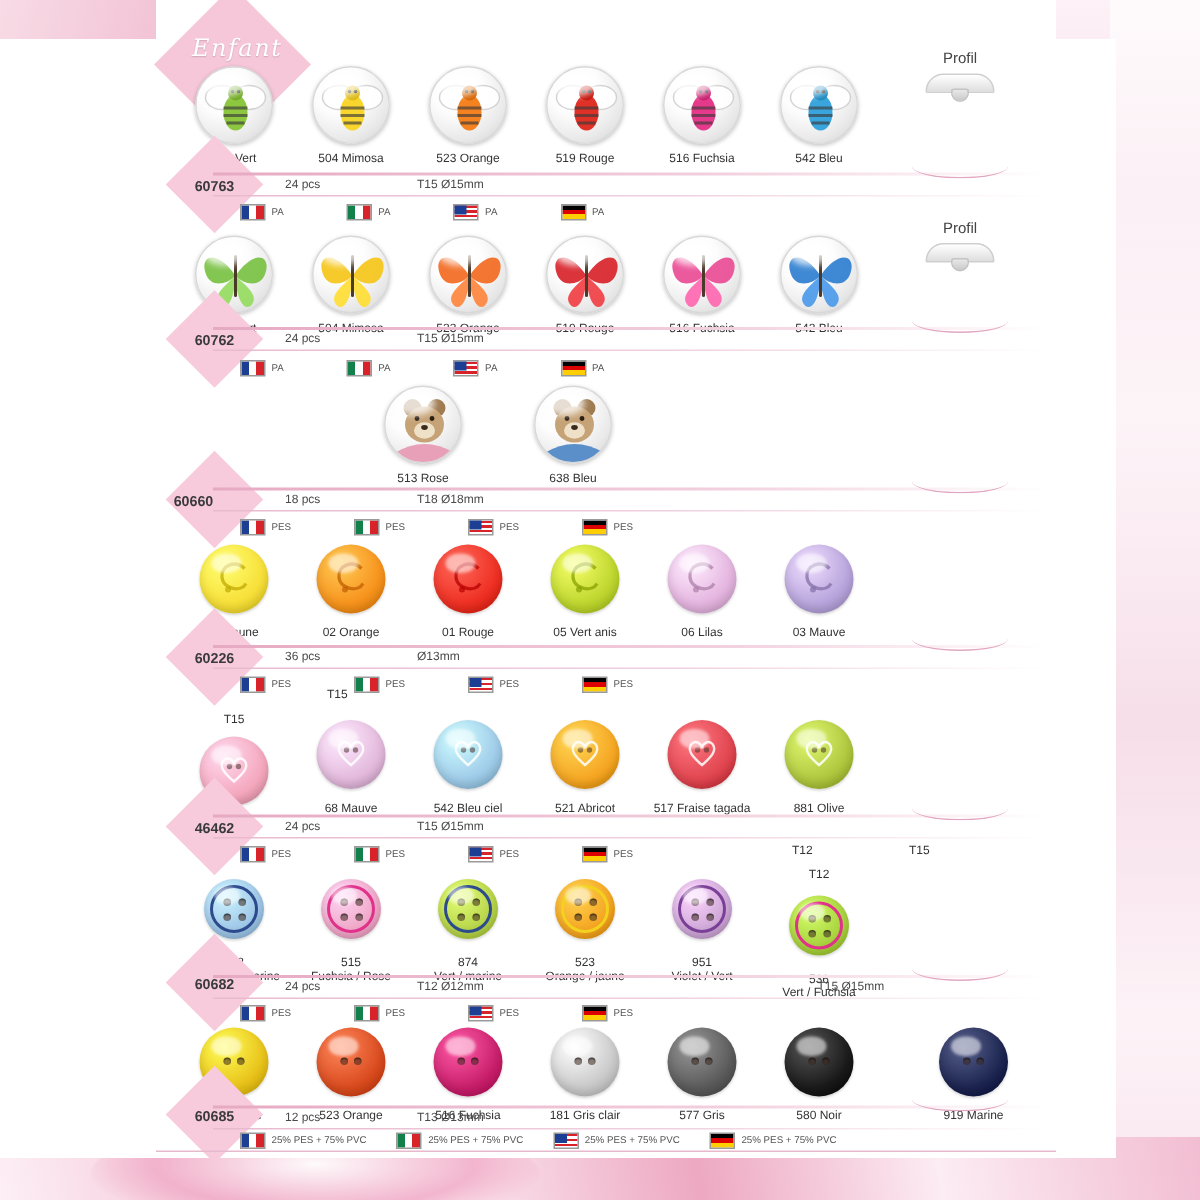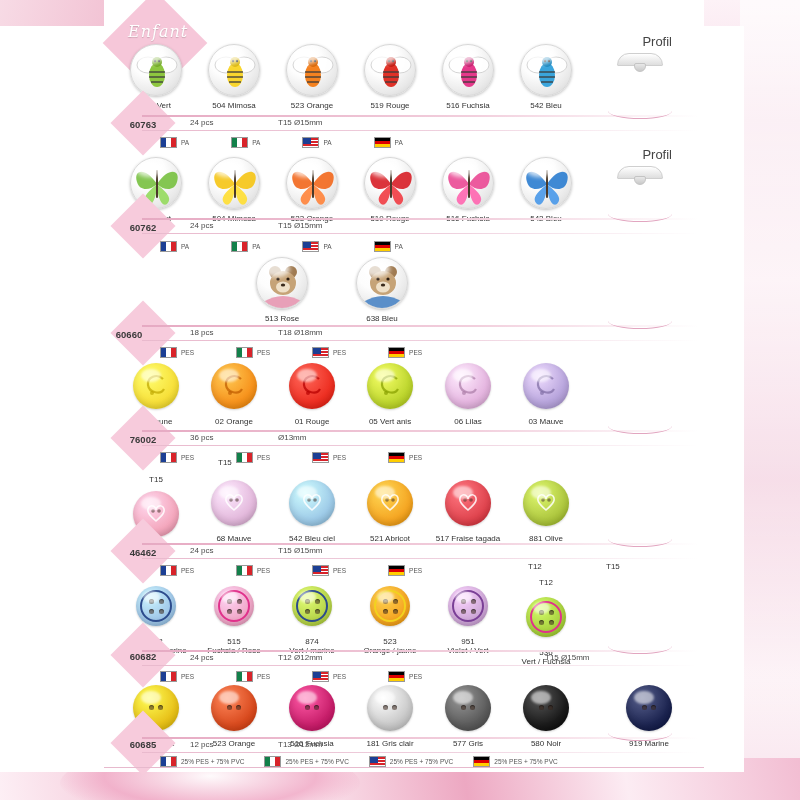--- a/index.html
+++ b/index.html
@@ -153,21 +153,21 @@
     position: absolute; left: 0; top: 4px; width: 46px; height: 13px;
     border-radius: 46px 46px 4px 4px;
     background: linear-gradient(180deg,#ffffff,#dedede);
     border: 1px solid #cfcfcf;
   }
   .profil .stem {
     position: absolute; left: 17px; top: 14px; width: 12px; height: 9px;
     background: linear-gradient(180deg,#e8e8e8,#c9c9c9);
     border-radius: 2px 2px 6px 6px; border: 1px solid #c4c4c4;
   }
-  .profil-label { font-size: 13px; color: #444; text-align: right; }
+  .profil-label { font-size: 10px; color: #444; text-align: center; }
 
   
   .flagrow { position: absolute; left: 150px; }
   .flag-item { display: inline-flex; align-items: center; margin-right: 42px; }
   .flag {
     width: 17px; height: 11px; display: inline-block; margin-right: 4px;
     border: .5px solid #999;
   }
   .flag.fr { background: linear-gradient(90deg,#1c3f94 0 33.3%, #ffffff 33.3% 66.6%, #d8232a 66.6% 100%); }
   .flag.it { background: linear-gradient(90deg,#12804a 0 33.3%, #ffffff 33.3% 66.6%, #d8232a 66.6% 100%); }
@@ -569,21 +569,21 @@
           <div class="btn" style="background: radial-gradient(circle at 35% 28%, rgb(240, 221, 255), rgb(185, 166, 221) 60%, rgb(155, 136, 191));">
             <div style="position: absolute; inset: 0px;"><svg viewBox="0 0 46 46" width="46" height="46">
                 <path d="M30 16 C24 10, 14 14, 15 22 C16 30, 28 32, 31 26" fill="none" stroke="#826fa6" stroke-width="2.2" opacity=".75"></path>
                 <circle cx="19" cy="30" r="2" fill="#826fa6" opacity=".7"></circle>
               </svg></div>
           </div>
         </div>
         <div class="item-label">03 Mauve</div>
       </div>
       <div class="ref-diamond" style="position: absolute; left: 120px; top: 415px;"></div>
-      <div class="ref-text" style="position: absolute; left: 111px; top: 434px;">76002</div>
+      <div class="ref-text" style="position: absolute; left: 111px; top: 434px;">60226</div>
       <div class="divider thick" style="position: absolute; left: 142px; top: 430px; width: 556px;"></div>
       <div class="spec" style="position: absolute; left: 190px; top: 433px;">36 pcs</div>
       <div class="spec" style="position: absolute; left: 278px; top: 433px;">Ø13mm</div>
       <div class="swoosh" style="left: 608px; top: 418px;"></div>
       <div class="divider" style="position: absolute; left: 142px; top: 445px; width: 556px;"></div>
       <div class="flagrow" style="top: 449px; left: 160px;"><span class="flag-item">
           <span class="flag fr"></span>
           <span class="mat">PES</span>
         </span><span class="flag-item">
           <span class="flag it"></span>

